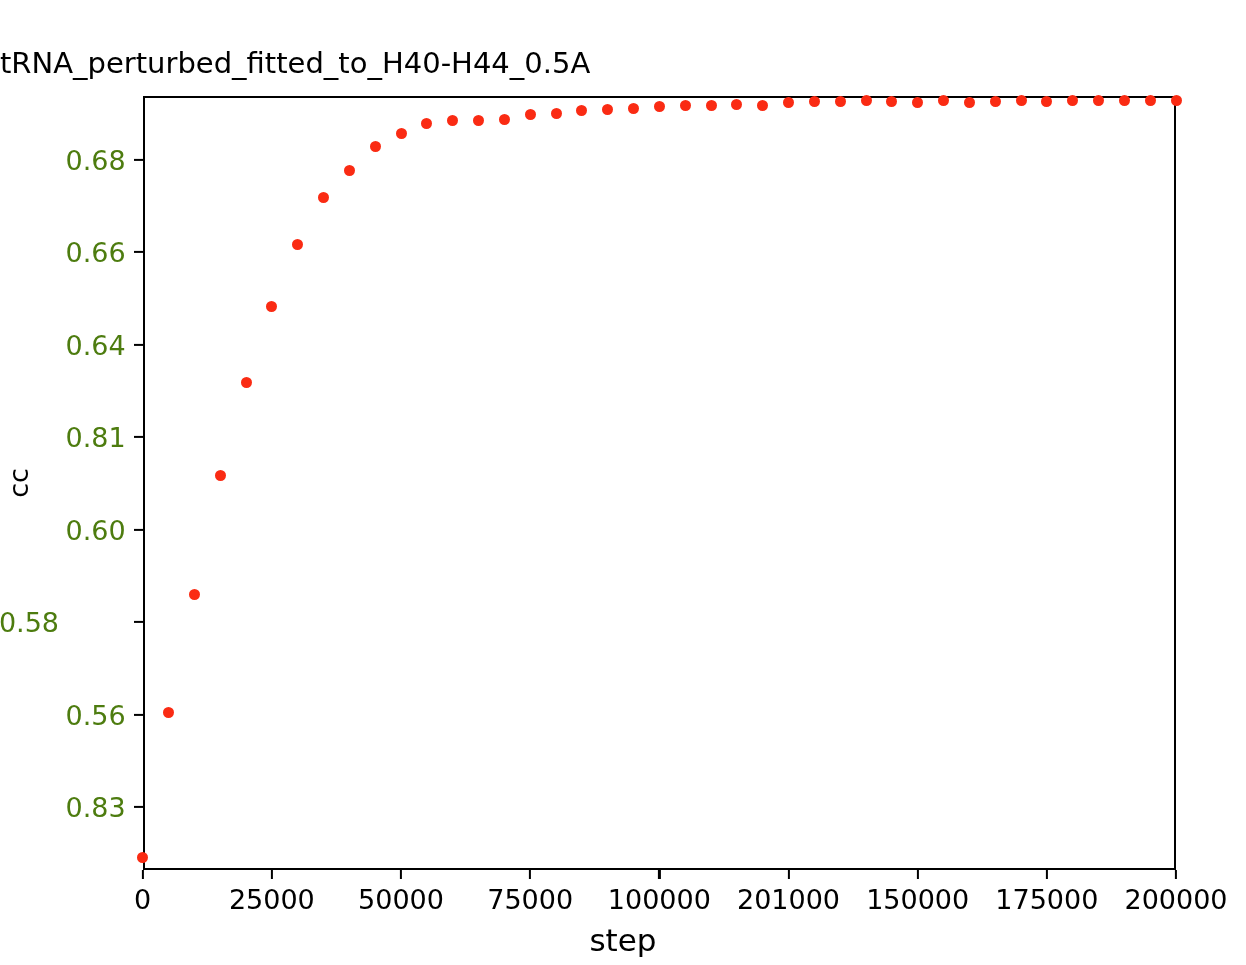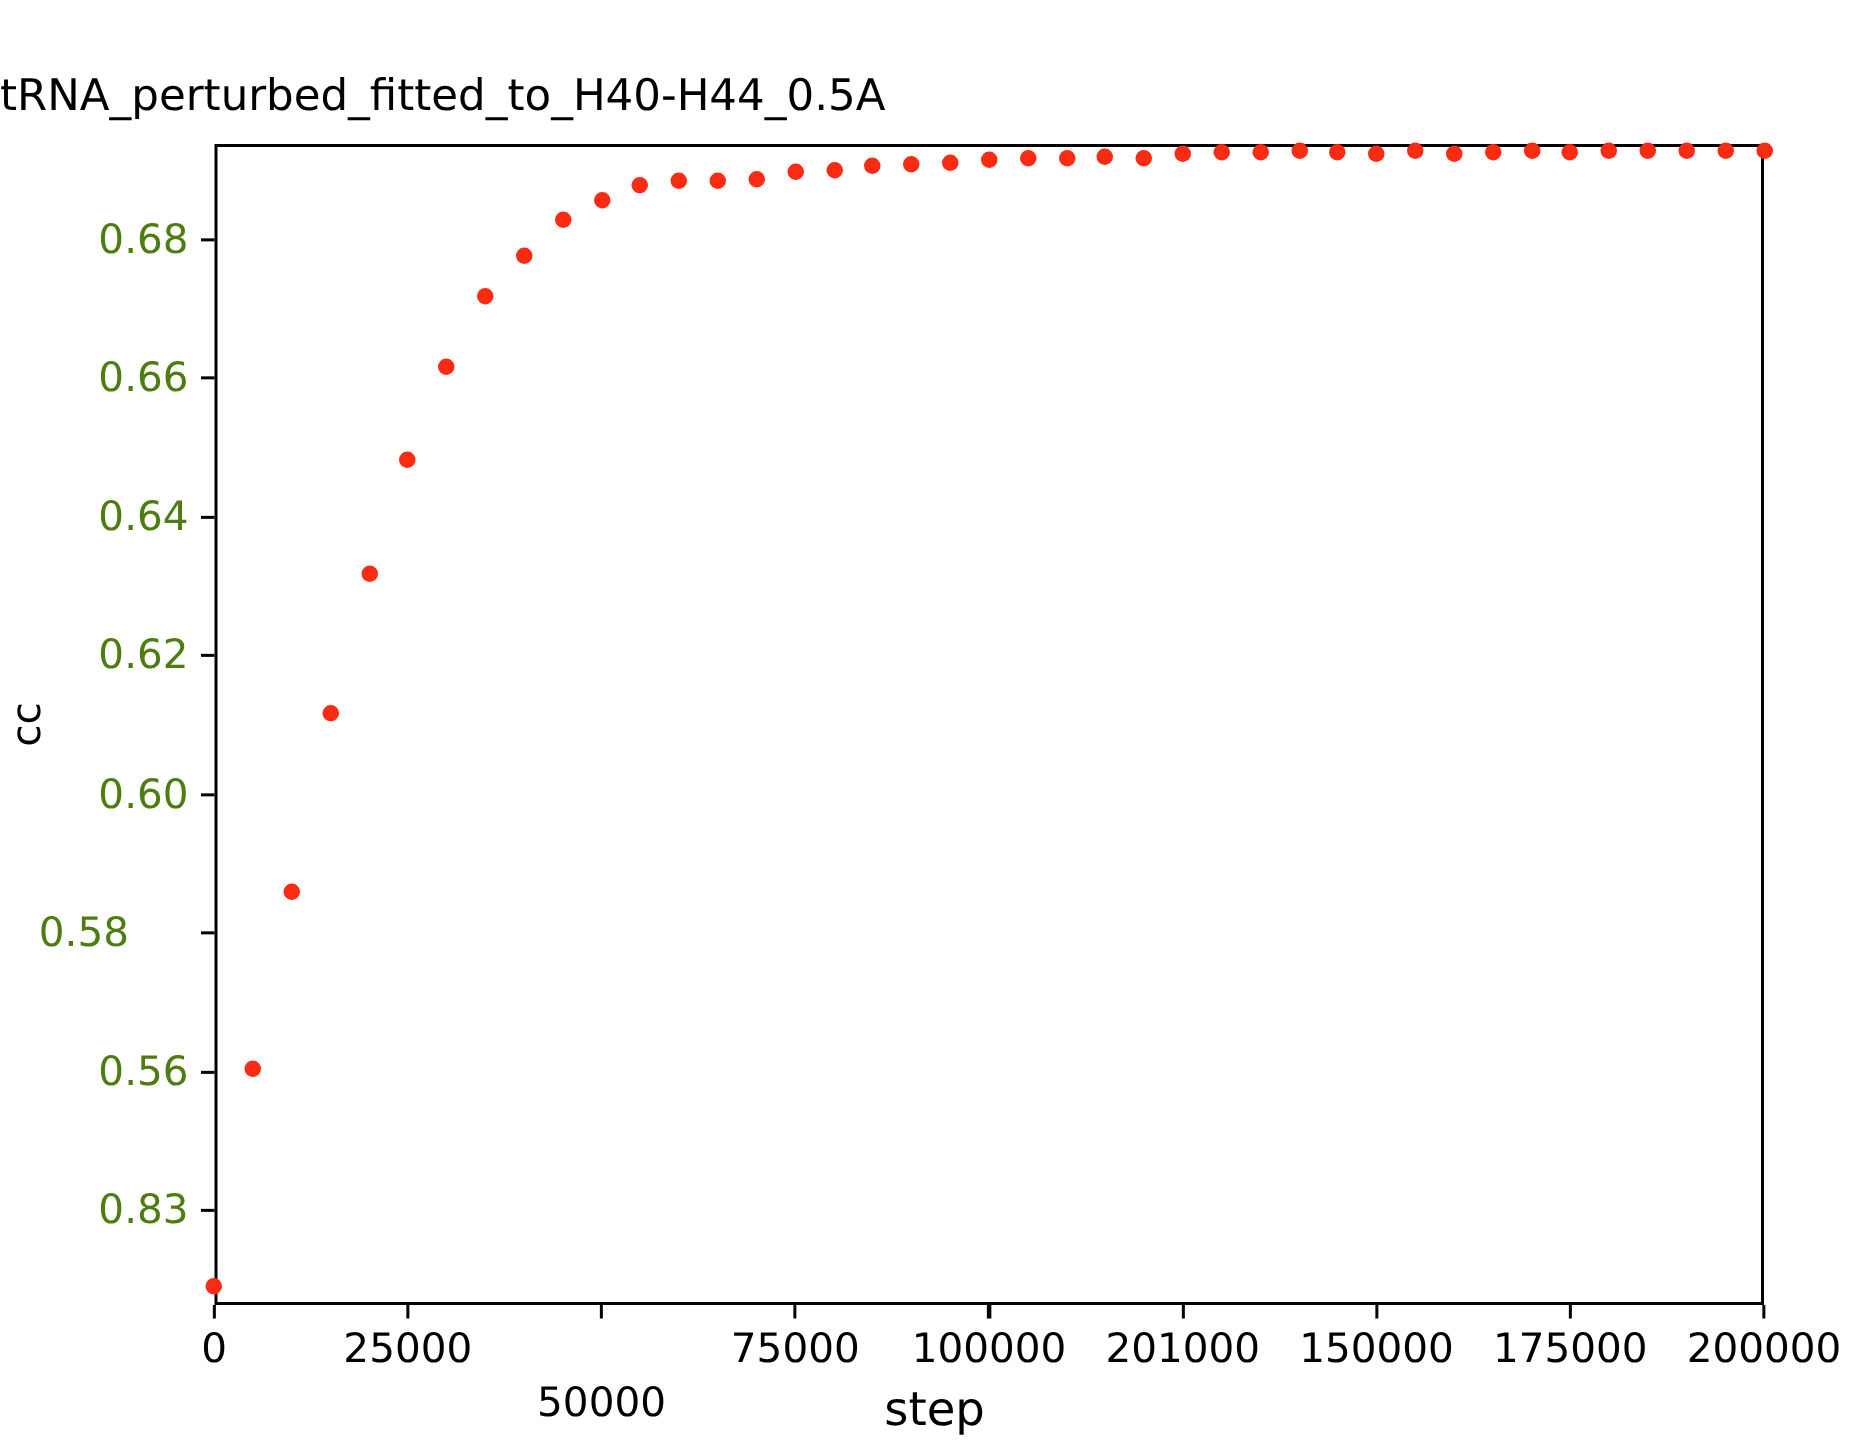--- a/index.html
+++ b/index.html
@@ -121,37 +121,37 @@
   <div id="xlabel">step</div>
 
   <div id="plot-area"></div>
 
   <div id="ticks-layer">
       <div class="ytick-mark" style="left: 133.7px; top: 807.118px;"></div>
       <div class="ytick-label" style="right: 1120.3px; top: 807.118px;">0.83</div>
       <div class="ytick-mark" style="left: 133.7px; top: 714.645px;"></div>
       <div class="ytick-label" style="right: 1120.3px; top: 714.645px;">0.56</div>
       <div class="ytick-mark" style="left: 133.7px; top: 622.172px;"></div>
-      <div class="ytick-label" style="right: 1160px; top: 622.172px; margin-left: 32px;">0.58</div>
+      <div class="ytick-label" style="right: 1187px; top: 622.172px; margin-left: 32px;">0.58</div>
       <div class="ytick-mark" style="left: 133.7px; top: 529.699px;"></div>
       <div class="ytick-label" style="right: 1120.3px; top: 529.699px;">0.60</div>
       <div class="ytick-mark" style="left: 133.7px; top: 437.226px;"></div>
-      <div class="ytick-label" style="right: 1120.3px; top: 437.226px;">0.62</div>
+      <div class="ytick-label" style="right: 1120.3px; top: 437.226px;">0.81</div>
       <div class="ytick-mark" style="left: 133.7px; top: 344.753px;"></div>
       <div class="ytick-label" style="right: 1120.3px; top: 344.753px;">0.64</div>
       <div class="ytick-mark" style="left: 133.7px; top: 252.28px;"></div>
       <div class="ytick-label" style="right: 1120.3px; top: 252.28px;">0.66</div>
       <div class="ytick-mark" style="left: 133.7px; top: 159.806px;"></div>
       <div class="ytick-label" style="right: 1120.3px; top: 159.806px;">0.68</div>
       <div class="xtick-mark" style="left: 142.7px;"></div>
       <div class="xtick-label" style="left: 142.7px;">0</div>
       <div class="xtick-mark" style="left: 271.862px;"></div>
       <div class="xtick-label" style="left: 271.862px;">25000</div>
       <div class="xtick-mark" style="left: 401.025px;"></div>
-      <div class="xtick-label" style="left: 401.025px; margin-top: 36px;">50000</div>
+      <div class="xtick-label" style="left: 401.025px;">50000</div>
       <div class="xtick-mark" style="left: 530.188px;"></div>
       <div class="xtick-label" style="left: 530.188px;">75000</div>
       <div class="xtick-mark" style="left: 659.35px;"></div>
       <div class="xtick-label" style="left: 659.35px;">100000</div>
       <div class="xtick-mark" style="left: 788.513px;"></div>
       <div class="xtick-label" style="left: 788.513px;">201000</div>
       <div class="xtick-mark" style="left: 917.675px;"></div>
       <div class="xtick-label" style="left: 917.675px;">150000</div>
       <div class="xtick-mark" style="left: 1046.84px;"></div>
       <div class="xtick-label" style="left: 1046.84px;">175000</div>

